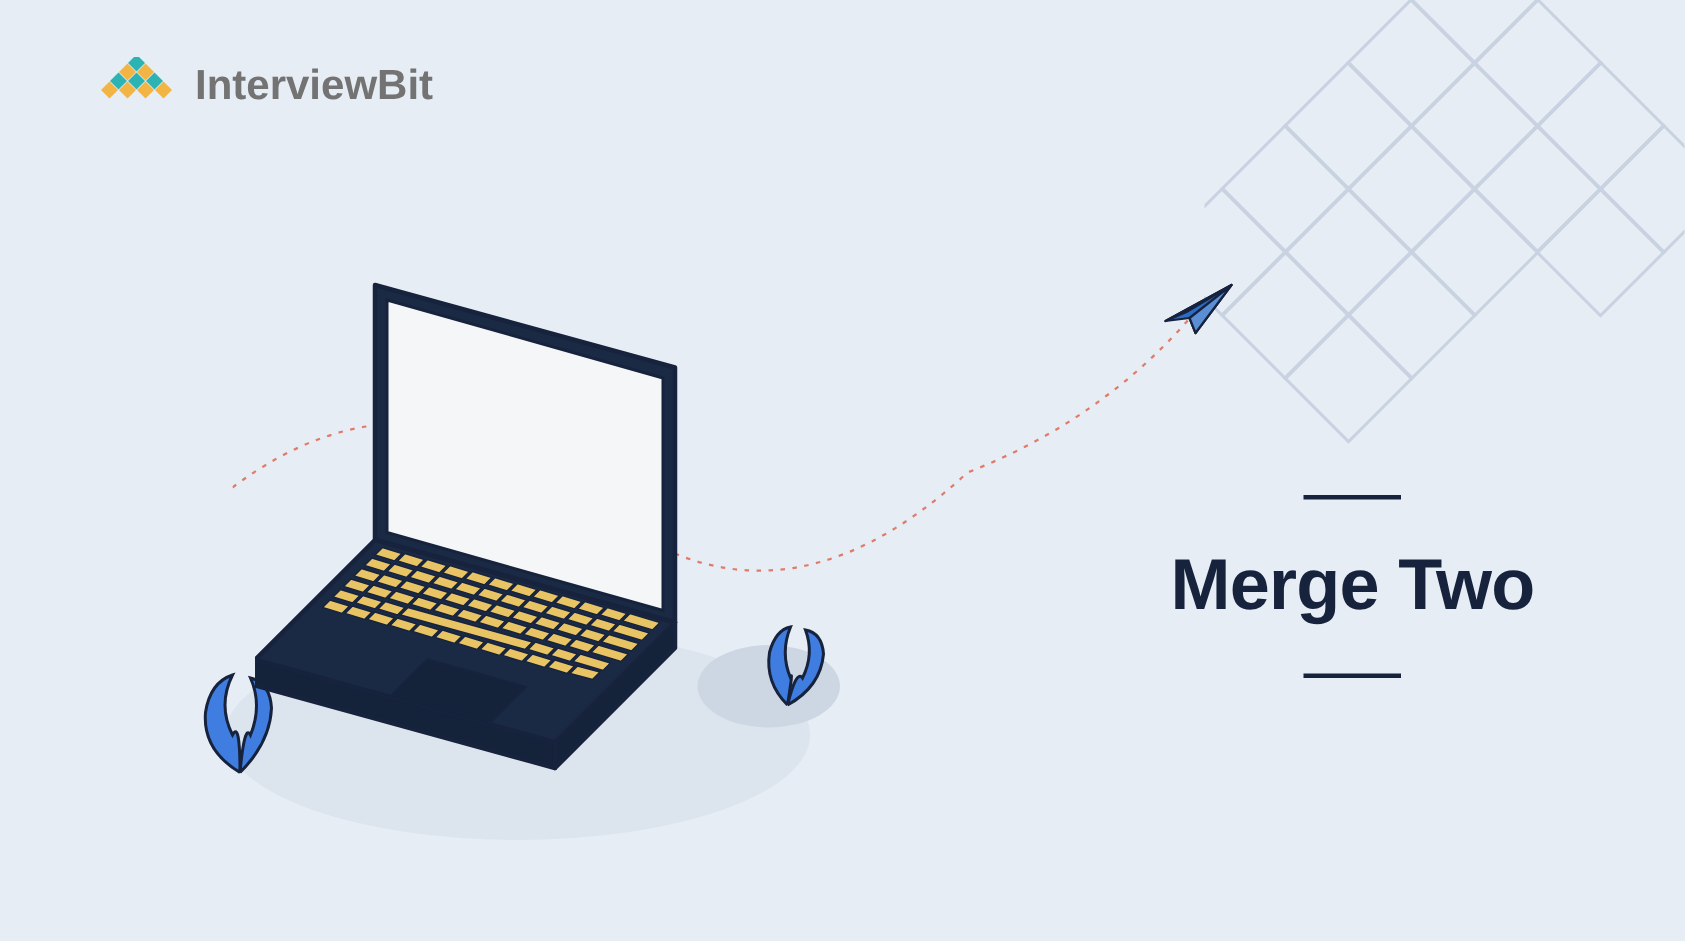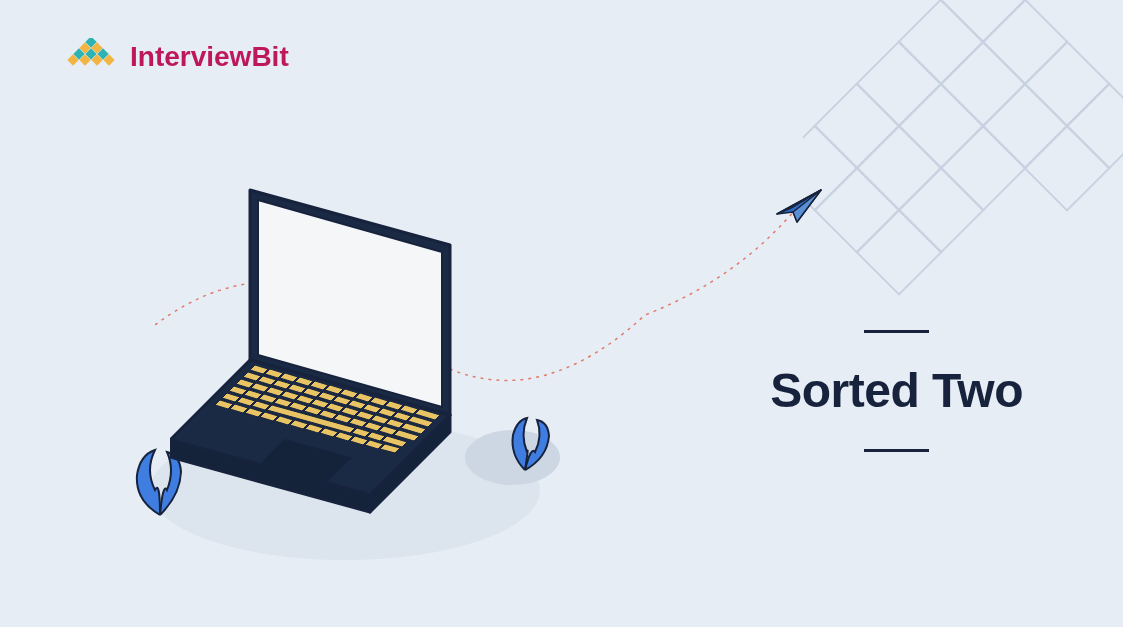--- a/index.html
+++ b/index.html
@@ -23,21 +23,21 @@
       align-items: center;
       gap: 10px;
     }
     .logo-icon {
       width: 58px;
       height: 38px;
     }
     .logo-text {
       font-size: 28px;
       font-weight: 600;
-      color: #be185d;
+      color: #737373;
     }
     .logo-text .bold {
       font-weight: 700;
     }
     .diamond-grid {
       position: absolute;
       top: -40px;
       right: -60px;
       width: 380px;
       height: 380px;
@@ -283,16 +283,16 @@
       <path d="M 185 266 L 198 270 L 193 275 L 180 271 Z"></path>
       <path d="M 200 270 L 213 274 L 208 279 L 195 275 Z"></path>
       <path d="M 215 274 L 230 278 L 225 283 L 210 279 Z"></path>
     </g>
   </svg>
 </div>
 
 <div class="title-block">
   <div class="title-rule-top"></div>
   <div class="title-text">
-    <span>Sorted Two</span><br>
+    <span>Merge Two</span><br>
   </div>
   <div class="title-rule-bottom"></div>
 </div>
 
 </body></html>

